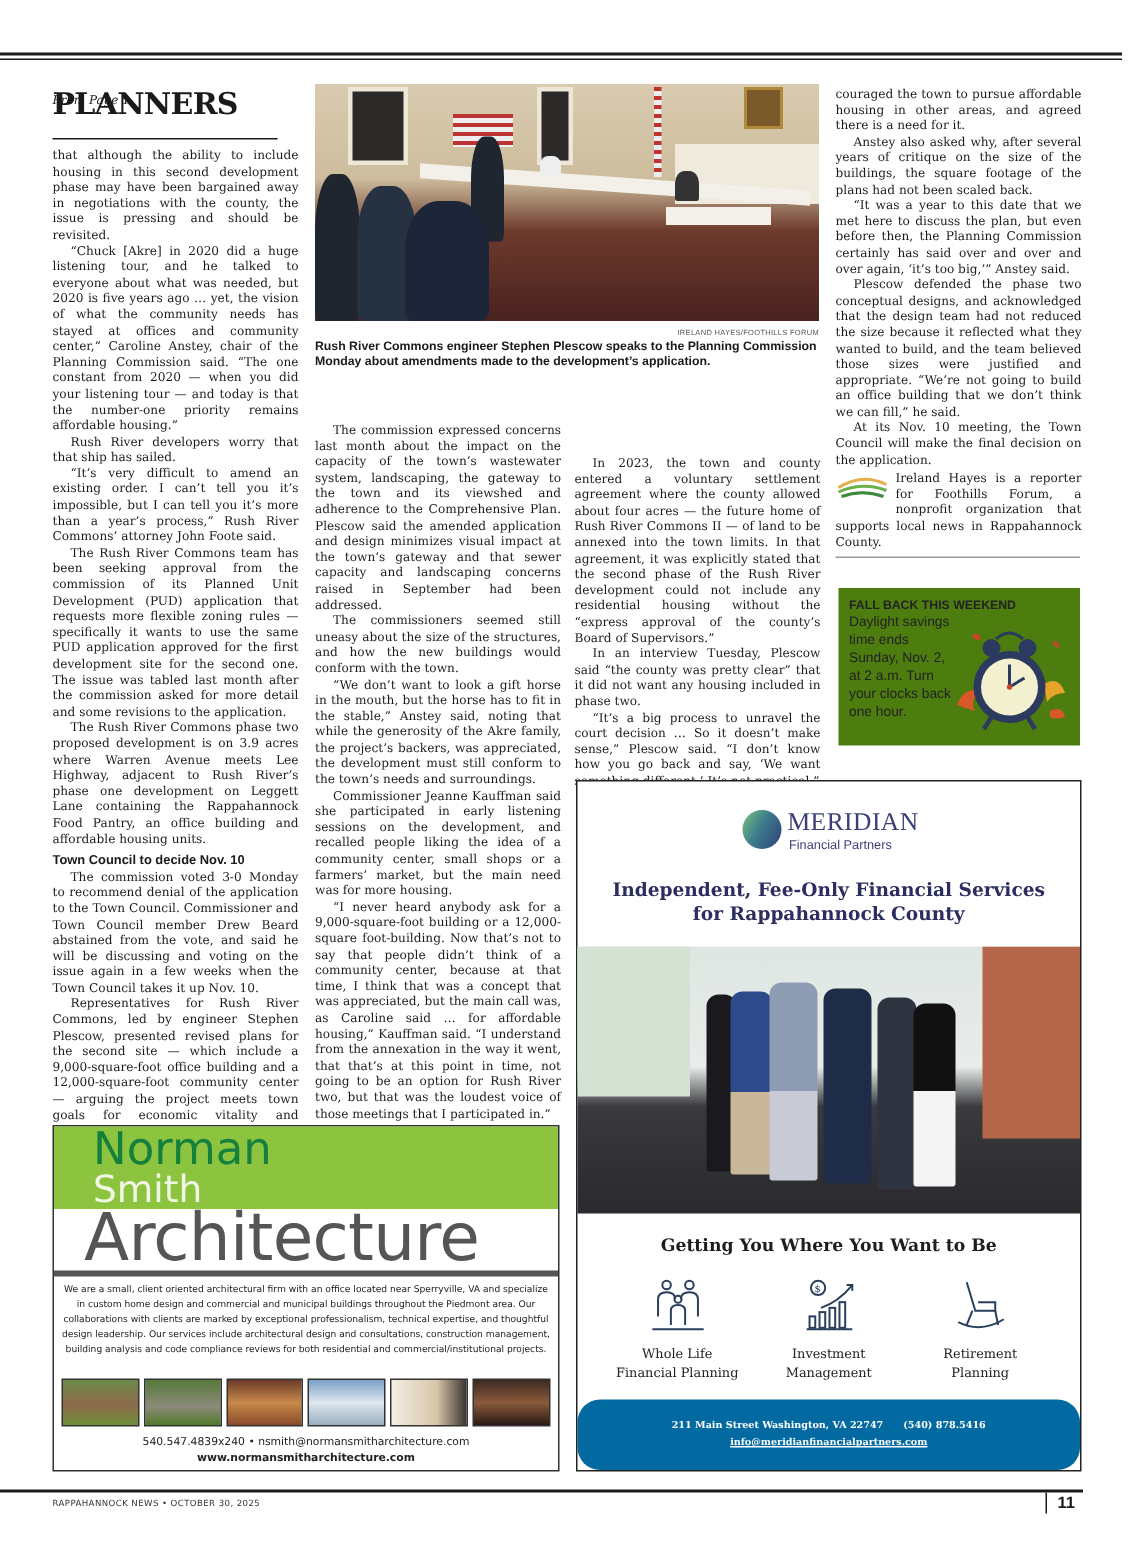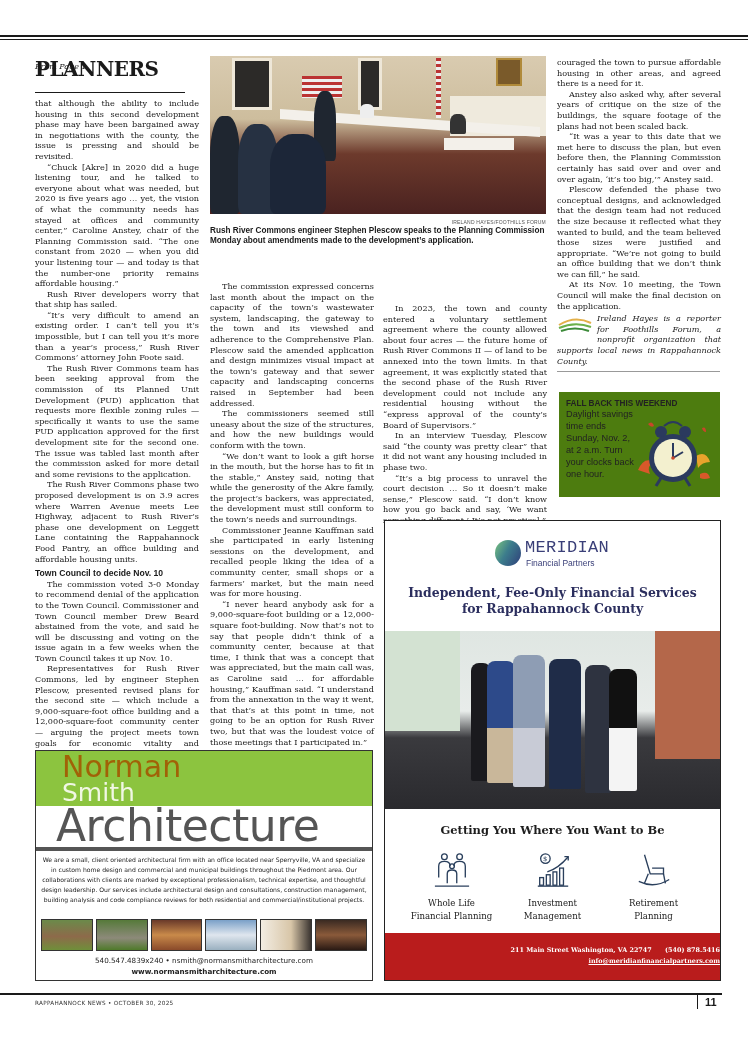--- a/index.html
+++ b/index.html
@@ -21,52 +21,52 @@
   .photo { position: absolute; left: 210px; top: 56px; width: 336px; height: 158px; overflow: hidden;
     background: linear-gradient(180deg, #d9cbb0 0%, #cdbd9d 40%, #6d3a2c 62%, #4a2220 100%); }
   .photo .win { position: absolute; background: #2c2a28; border: 3px solid #eee7d8; }
   .photo .flag { position: absolute; background: repeating-linear-gradient(180deg,#b33 0 3px,#eee 3px 6px); }
   .photo .table { position: absolute; background: #f3f0ea; }
   .photo .person { position: absolute; background: #1f2630; border-radius: 40% 40% 10% 10%; }
   .photo .fireplace { position: absolute; background: #efeadd; }
   .credit { position: absolute; left: 210px; top: 219px; width: 336px; text-align: right; font-family: "Liberation Sans", sans-serif; font-size: 5px; color: #555; letter-spacing: 0.2px; }
   .caption { position: absolute; left: 210px; top: 226px; width: 336px; font-family: "Liberation Sans", sans-serif; font-weight: bold; font-size: 8.2px; line-height: 10.4px; }
 
-  .bio { font-style: italic; position: relative; padding-left: 0; }
+  .bio { position: relative; padding-left: 0; }
   .bio-logo { float: left; width: 36px; height: 20px; margin-right: 4px; margin-top: 2px; }
 
   .divider-right { position: absolute; left: 557px; top: 371px; width: 163px; height: 1px; background: #999; }
 
   .fallback { position: absolute; left: 559px; top: 392px; width: 161px; height: 105px; background: #4d7c0f; padding: 7px 7px; }
   .fallback .t { font-family: "Liberation Sans", sans-serif; font-weight: bold; font-size: 8.2px; color: #222; }
   .fallback .b { font-family: "Liberation Sans", sans-serif; font-size: 9.2px; line-height: 12px; width: 72px; color: #222; }
   .clock { position: absolute; right: 8px; top: 26px; width: 78px; height: 72px; }
 
   .meridian { position: absolute; left: 384px; top: 520px; width: 337px; height: 461px; border: 1px solid #222; background: #fff; }
   .m-logo { position: absolute; left: 110px; top: 16px; width: 130px; height: 34px; }
   .m-logo .circle { position: absolute; left: 0; top: 3px; width: 26px; height: 26px; border-radius: 50%; background: linear-gradient(120deg, #7bc47f 0%, #3c7d8c 45%, #2f3e7a 100%); }
-  .m-logo .name { position: absolute; left: 30px; top: 1px; font-family: Liberation Mono, monospace; font-size: 17px; color: #3a3f78; letter-spacing: 0.3px; }
+  .m-logo .name { position: absolute; left: 30px; top: 1px; font-family: Liberation Serif, serif; font-size: 17px; color: #3a3f78; letter-spacing: 0.3px; }
   .m-logo .sub { position: absolute; left: 31px; top: 21px; font-family: "Liberation Sans", sans-serif; font-size: 8.5px; color: #3a3f78; }
   .m-headline { position: absolute; left: 0; top: 64px; width: 100%; text-align: center; font-family: "DejaVu Serif", serif; font-weight: bold; font-size: 12.4px; line-height: 15.6px; color: #2b2e5e; }
   .m-photo { position: absolute; left: 0; top: 110px; width: 335px; height: 178px; overflow: hidden;
     background: linear-gradient(180deg, #dfe6e2 0%, #e8ecea 45%, #3a3a3e 60%, #2a2a2e 100%); }
   .m-photo .wall-l { position: absolute; left: 0; top: 0; width: 75px; height: 100px; background: #d3e2d2; }
   .m-photo .wall-r { position: absolute; right: 0; top: 0; width: 65px; height: 128px; background: #b4674a; }
   .m-photo .fig { position: absolute; border-radius: 8px 8px 2px 2px; }
   .m-tag { position: absolute; left: 0; top: 302px; width: 100%; text-align: center; font-family: "DejaVu Serif", serif; font-weight: bold; font-size: 11.5px; color: #1e1e1e; }
   .m-services { position: absolute; left: 0; top: 330px; width: 100%; display: flex; justify-content: space-around; padding: 0 16px; }
   .m-svc { width: 96px; text-align: center; }
   .m-svc svg { width: 38px; height: 38px; }
   .m-svc .lbl { font-family: "DejaVu Serif", serif; font-size: 8.6px; line-height: 13px; color: #222; margin-top: 4px; }
-  .m-footer { position: absolute; left: 0; bottom: 0; width: 100%; height: 47px; background: #b91c1c; text-align: right; color: #fff; font-family: "DejaVu Serif", serif; font-weight: bold; font-size: 6.4px; line-height: 11px; padding-top: 12px; }
+  .m-footer { position: absolute; left: 0; bottom: 0; width: 100%; height: 47px; background: #0369a1; text-align: center; color: #fff; font-family: "DejaVu Serif", serif; font-weight: bold; font-size: 6.4px; line-height: 11px; padding-top: 12px; border-radius: 15px; }
   .m-footer .email { text-decoration: underline; }
 
   .nsa { position: absolute; left: 35px; top: 750px; width: 338px; height: 231px; border: 1px solid #333; background: #fff; overflow: hidden; }
   .nsa .band { position: absolute; left: 0; top: 0; width: 100%; height: 55px; background: #8cc43f; }
-  .nsa .n1 { position: absolute; left: 26px; top: 1px; font-family: "DejaVu Sans", sans-serif; font-size: 30px; color: #a16207; line-height: 30px; }
+  .nsa .n1 { position: absolute; left: 26px; top: 1px; font-family: "DejaVu Sans", sans-serif; font-size: 30px; color: #15803d; line-height: 30px; }
   .nsa .n2 { position: absolute; left: 26px; top: 29px; font-family: "DejaVu Sans", sans-serif; font-size: 25px; color: #f1f7e4; line-height: 26px; }
   .nsa .arch { position: absolute; left: 20px; top: 52px; font-family: "DejaVu Sans", sans-serif; font-size: 44px; color: #555; line-height: 46px; letter-spacing: -0.5px; }
   .nsa .bar { position: absolute; left: 0; top: 96px; width: 100%; height: 4px; background: #555; }
   .nsa .desc { position: absolute; left: 5px; top: 104px; width: 326px; text-align: center; font-family: "DejaVu Sans", sans-serif; font-size: 6.1px; line-height: 10.1px; color: #222; }
   .nsa .thumbs { position: absolute; left: 5px; top: 168px; width: 326px; height: 32px; display: flex; gap: 3px; }
   .nsa .thumb { flex: 1; border: 1px solid #333; }
   .nsa .contact { position: absolute; left: 0; top: 205px; width: 100%; text-align: center; font-family: "DejaVu Sans", sans-serif; font-size: 7.2px; line-height: 10.5px; color: #222; }
   .nsa .contact .web { font-weight: bold; }
 
   .footer-rule { position: absolute; left: 0; top: 993px; width: 722px; height: 2px; background: #1a1a1a; }

